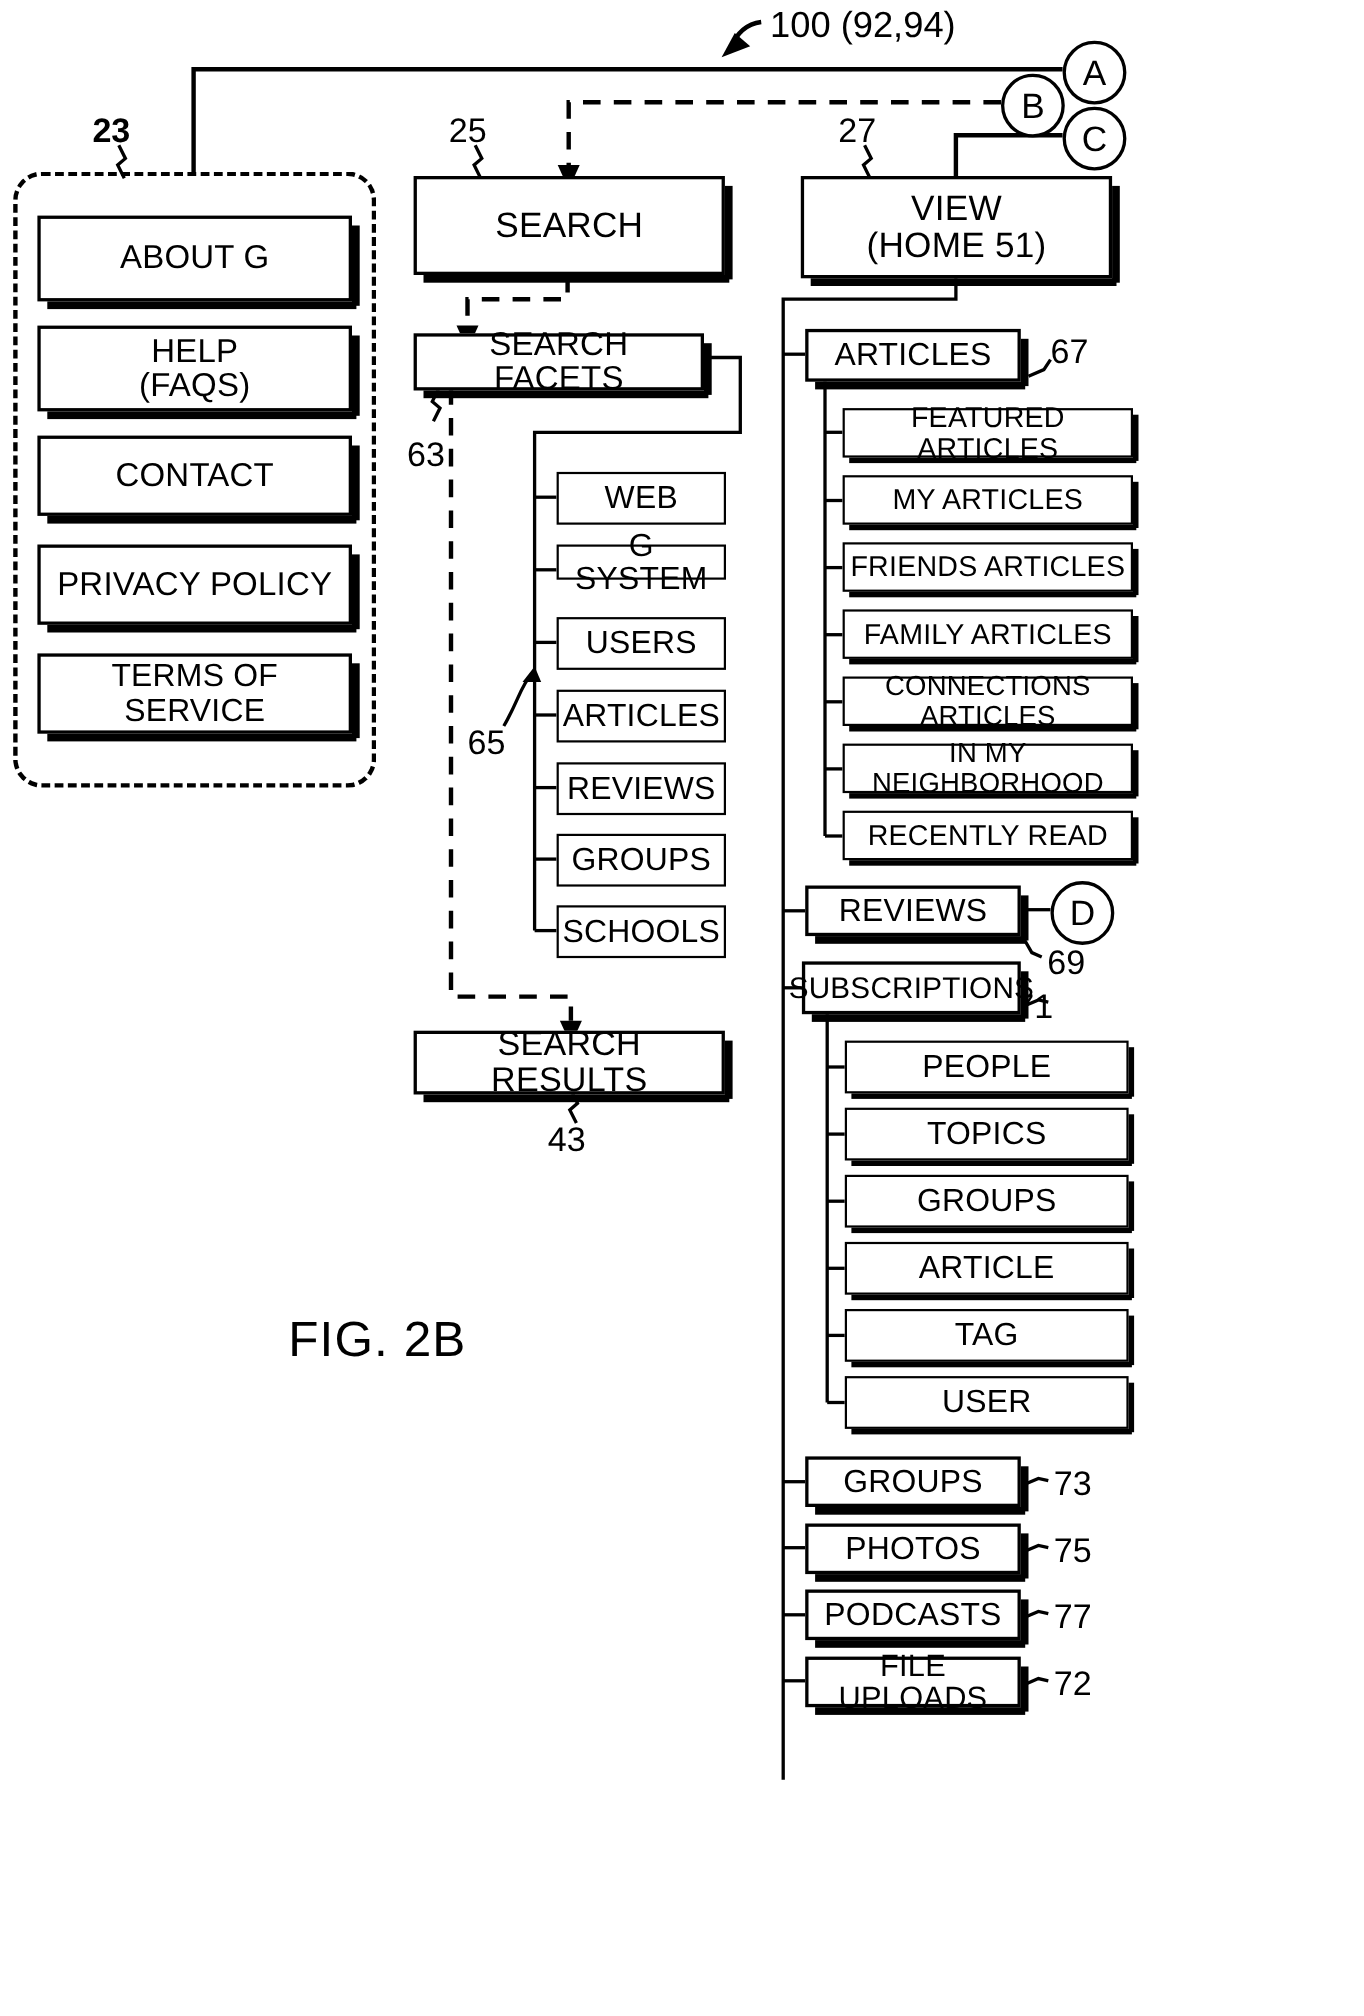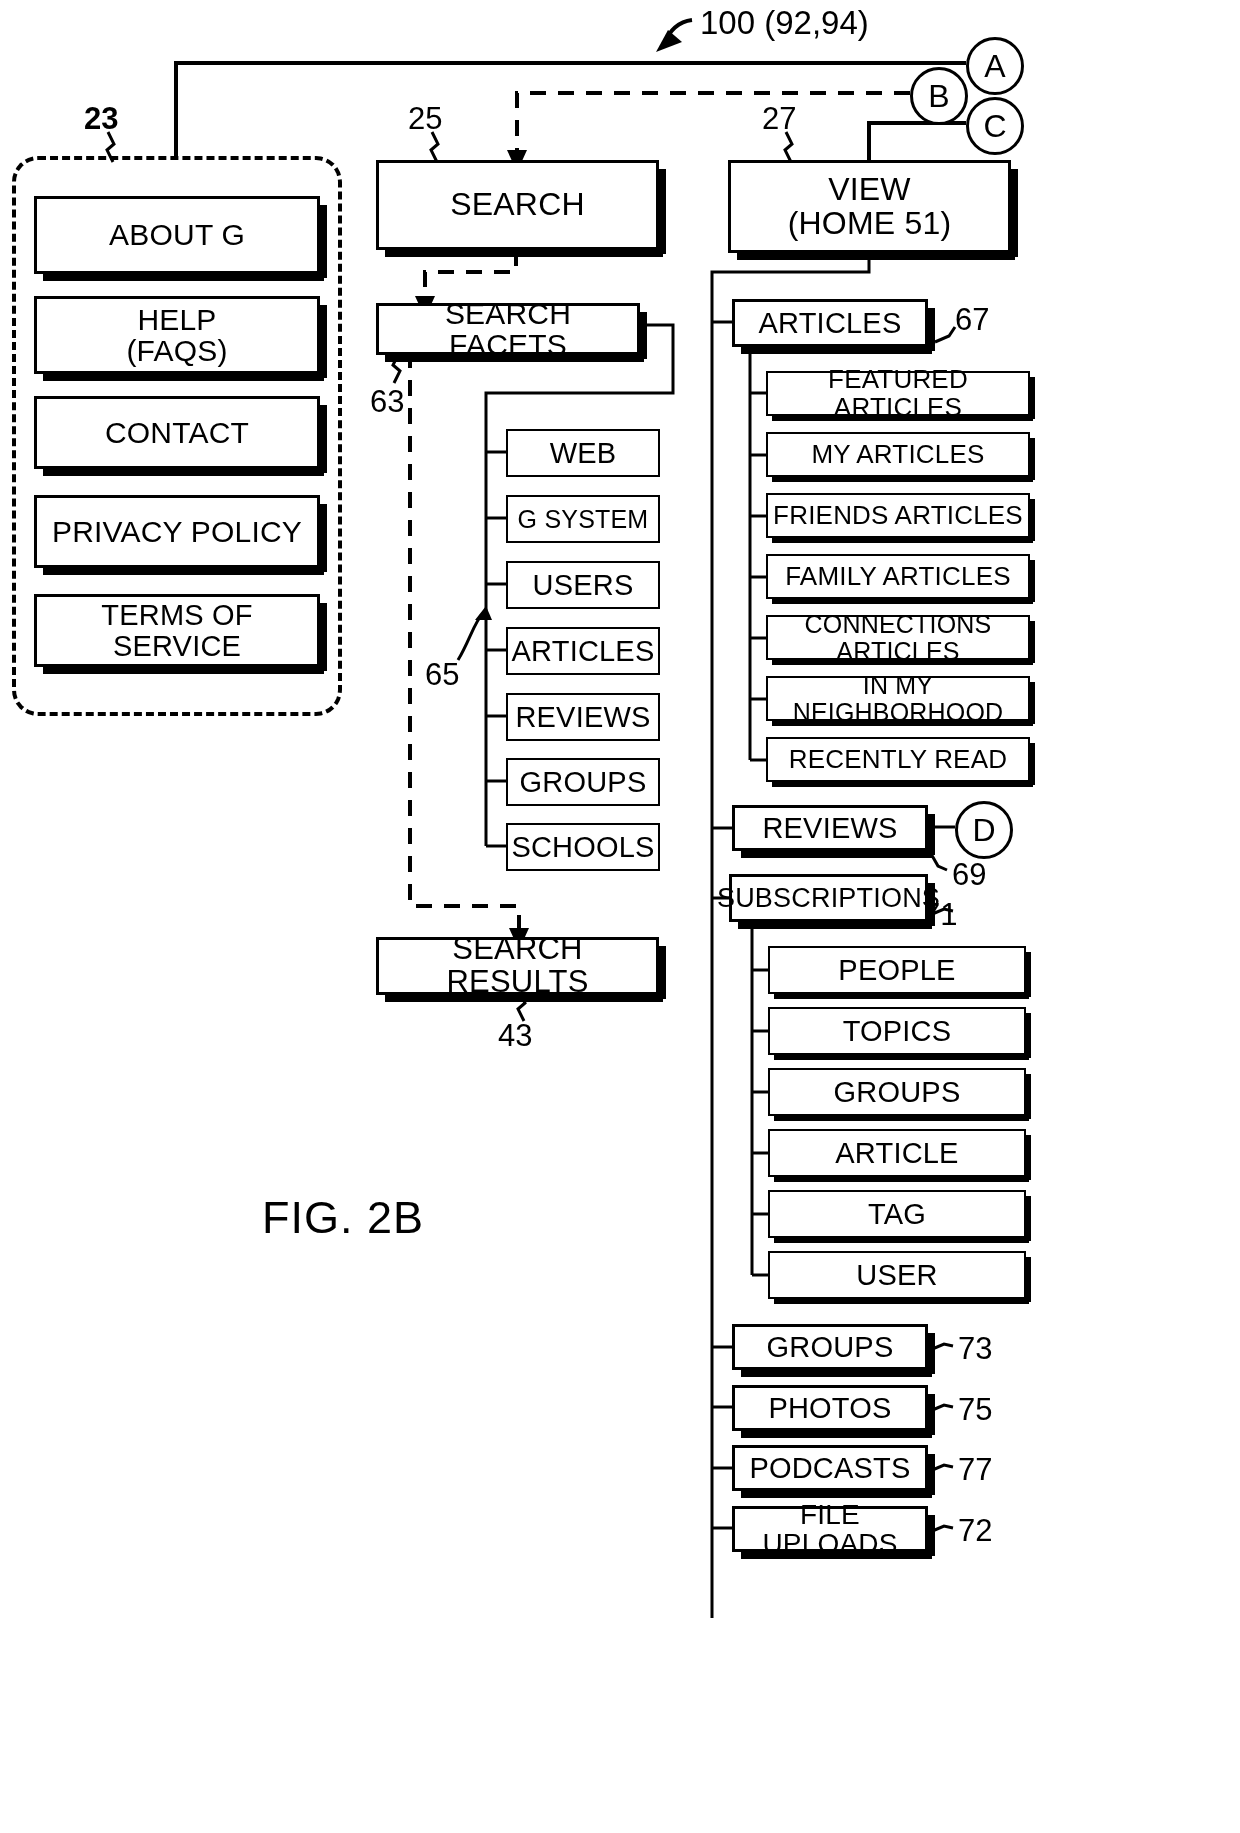--- a/index.html
+++ b/index.html
@@ -140,21 +140,21 @@
   <div class="topref" style="left:700px;top:4px;">100 (92,94)</div>
 
   <div class="circ" style="left:966px;top:37px;">A</div>
   <div class="circ" style="left:910px;top:67px;">B</div>
   <div class="circ" style="left:966px;top:97px;">C</div>
   <div class="circ" style="left:955px;top:801px;">D</div>
 
   <div class="ref" style="left:84px;top:101px;font-weight:bold;">23</div>
   <div class="ref" style="left:408px;top:101px;">25</div>
   <div class="ref" style="left:762px;top:101px;">27</div>
-  <div class="ref" style="left:370px;top:384px;">63</div>
+  <div class="ref" style="left:370px;top:396px;">63</div>
   <div class="ref" style="left:425px;top:657px;">65</div>
   <div class="ref" style="left:955px;top:302px;">67</div>
   <div class="ref" style="left:952px;top:857px;">69</div>
   <div class="ref" style="left:923px;top:897px;">71</div>
   <div class="ref" style="left:958px;top:1331px;">73</div>
   <div class="ref" style="left:958px;top:1392px;">75</div>
   <div class="ref" style="left:958px;top:1452px;text-align:center;">77</div>
   <div class="ref" style="left:958px;top:1513px;">72</div>
   <div class="ref" style="left:498px;top:1018px;">43</div>
 
@@ -183,21 +183,21 @@
     <span class="lbl">SEARCH</span>
   </div>
 
   <div class="node sh" style="left:376px;top:303px;width:264px;height:52px;font-size:30px;">
     <span class="lbl">SEARCH FACETS</span>
   </div>
 
   <div class="node thin" style="left:506px;top:429px;width:154px;height:48px;font-size:29px;">
     <span class="lbl">WEB</span>
   </div>
-  <div class="node thin" style="left:506px;top:495px;width:154px;height:48px;font-size:25px;">
+  <div class="node thin" style="left:506px;top:495px;width:154px;height:32px;font-size:29px;">
     <span class="lbl">G SYSTEM</span>
   </div>
   <div class="node thin" style="left:506px;top:561px;width:154px;height:48px;font-size:29px;">
     <span class="lbl">USERS</span>
   </div>
   <div class="node thin" style="left:506px;top:627px;width:154px;height:48px;font-size:29px;">
     <span class="lbl">ARTICLES</span>
   </div>
   <div class="node thin" style="left:506px;top:693px;width:154px;height:48px;font-size:29px;">
     <span class="lbl">REVIEWS</span>

